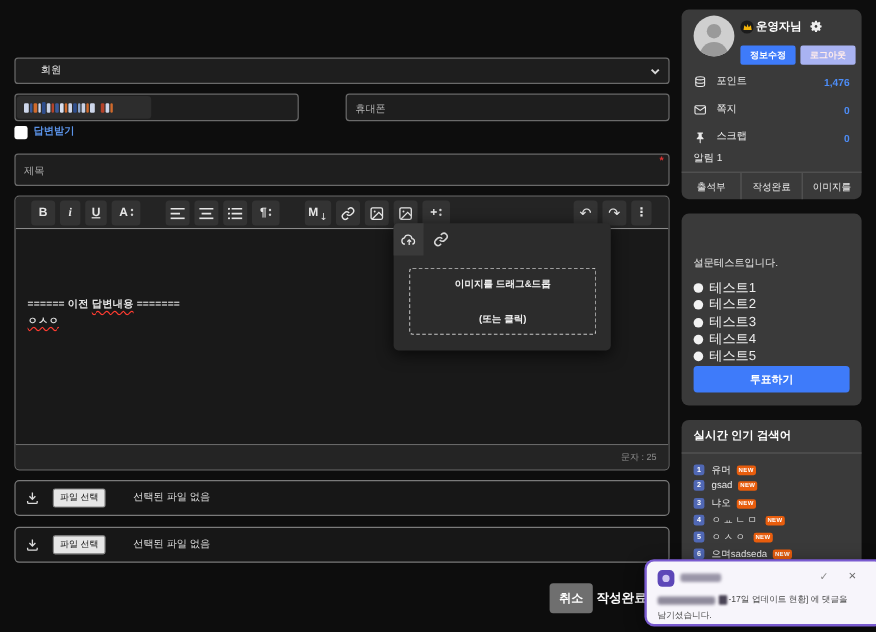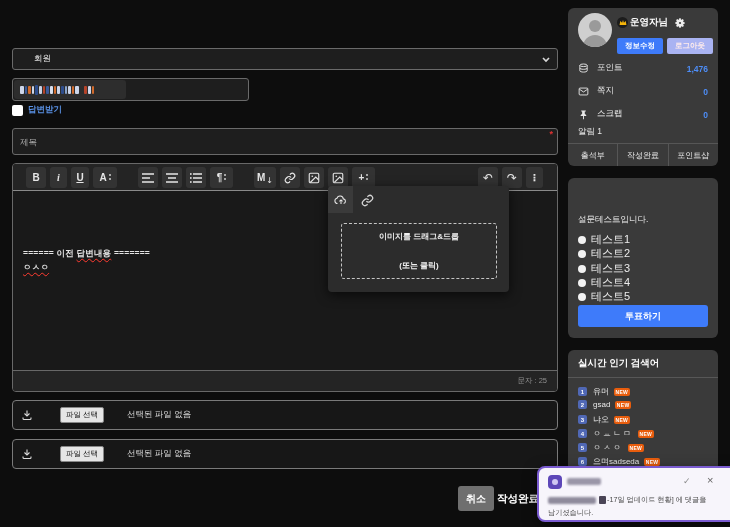--- a/index.html
+++ b/index.html
@@ -29,21 +29,21 @@
 .content{position:absolute;left:0;top:28px;width:100%;height:143px;color:#e4e4e4}
 .content .ln{position:absolute;left:10px;font-size:8.5px;font-weight:600;letter-spacing:.2px}
 .misspell{text-decoration:#ff3b30 wavy underline;text-decoration-thickness:1px;text-underline-offset:2px}
 .counter{position:absolute;left:0;bottom:0;width:100%;height:21px;background:#242424;border-top:1px solid #686868;border-radius:0 0 3px 3px;display:flex;align-items:center;justify-content:flex-end;padding:0 10px;color:#8f8f8f;font-size:7.5px}
 .popup{left:328px;top:186px;width:181px;height:106px;background:#2c2c2c;border-radius:4px;box-shadow:0 3px 12px rgba(0,0,0,.65);z-index:5}
 .popup .tab{position:absolute;left:0;top:0;width:25px;height:27px;background:#3a3a3a;border-radius:4px 0 0 0;display:flex;align-items:center;justify-content:center}
 .popup .lnk{position:absolute;left:33px;top:7px}
 .dashbox{position:absolute;left:13px;top:37px;width:156px;height:56px;border:1px dashed #c5c5c5;border-radius:3px;display:flex;flex-direction:column;align-items:center;justify-content:center;gap:18px}
 .dashbox div{font-size:8px;color:#f0f0f0;font-weight:700}
 .filerow{left:12px;width:546px;height:30px;background:#171717;border:1px solid #7a7a7a;border-radius:4px;display:flex;align-items:center}
-.fbtn{width:44px;height:16px;background:#e6e6e6;border:1px solid #888;border-radius:2px;color:#111;font-size:7.5px;display:flex;align-items:center;justify-content:center;margin-left:27px}
+.fbtn{width:44px;height:16px;background:#e6e6e6;border:1px solid #888;border-radius:2px;color:#111;font-size:7.5px;display:flex;align-items:center;justify-content:center;margin-left:11px}
 .fstatus{font-size:8.5px;color:#dcdcdc;margin-left:23px}
 .cancel{left:458px;top:486px;width:36px;height:25px;background:#6f6f6f;border-radius:3px;color:#fff;font-size:10px;font-weight:700;display:flex;align-items:center;justify-content:center}
 .submit{left:497px;top:492px;color:#fff;font-size:10.5px;font-weight:700}
 .rbox{background:#3a3a3a;border-radius:6px}
 .profile{left:568px;top:8px;width:150px;height:158px}
 .avatar{position:absolute;left:10px;top:5px;width:34px;height:34px;border-radius:50%;background:#cfcfcf;overflow:hidden}
 .uname{position:absolute;left:49px;top:8px;display:flex;align-items:center;gap:2px;color:#fff;font-size:9.5px;font-weight:700}
 .crown{display:inline-flex;width:11px;height:11px;border-radius:50%;background:#1c1c1c;align-items:center;justify-content:center}
 .gear{position:absolute;left:106px;top:7px}
 .pbtn{position:absolute;top:30px;width:46px;height:16px;border-radius:2px;font-size:7.5px;font-weight:700;display:flex;align-items:center;justify-content:center}
@@ -110,20 +110,21 @@
         <i class="px" style="width:2px;background:#8aa4cc"></i>
         <i class="px" style="width:3px;background:#c9d2e6"></i>
         <i class="px" style="width:2px;background:#d06a2c"></i>
         <i class="px" style="width:4px;background:#cdd6ea;margin-right:5px"></i>
         <i class="px" style="width:3px;background:#b5432a"></i>
         <i class="px" style="width:3px;background:#cdd6ea"></i>
         <i class="px" style="width:2px;background:#d06a2c"></i>
     </span>
   </div>
 
+  <input class="abs inp phone" placeholder="휴대폰" style="">
 
   <div class="abs chk"></div>
   <div class="abs chk-label">답변받기</div>
 
   <div class="abs title-wrap">
     <input class="inp title-input" placeholder="제목" style="">
     <span class="req">*</span>
   </div>
 
   <div class="abs editor">
@@ -292,21 +293,21 @@
       <svg width="11" height="11" viewBox="0 0 24 24" fill="#e8e8e8">
           <path d="M7 3h10v2.2h-2.2v5.3l3.2 3v2H13v6.3l-1 1.2-1-1.2V15.5H5.8v-2l3.2-3V5.2H7z"></path>
         </svg>
       <span class="lab">스크랩</span>
       <span class="val">0</span>
     </div>
     <div class="alarm">알림 1</div>
     <div class="pfoot">
       <div>출석부</div>
       <div>작성완료</div>
-      <div>포인트샵</div>
+      <div>이미지를</div>
     </div>
   </div>
 
   <div class="abs rbox survey">
     <div class="squestion">설문테스트입니다.</div>
     <div class="sopt" style="top:54px">
         <span class="bullet"></span>
         <span>테스트1</span>
       </div>
     <div class="sopt" style="top:68px">

